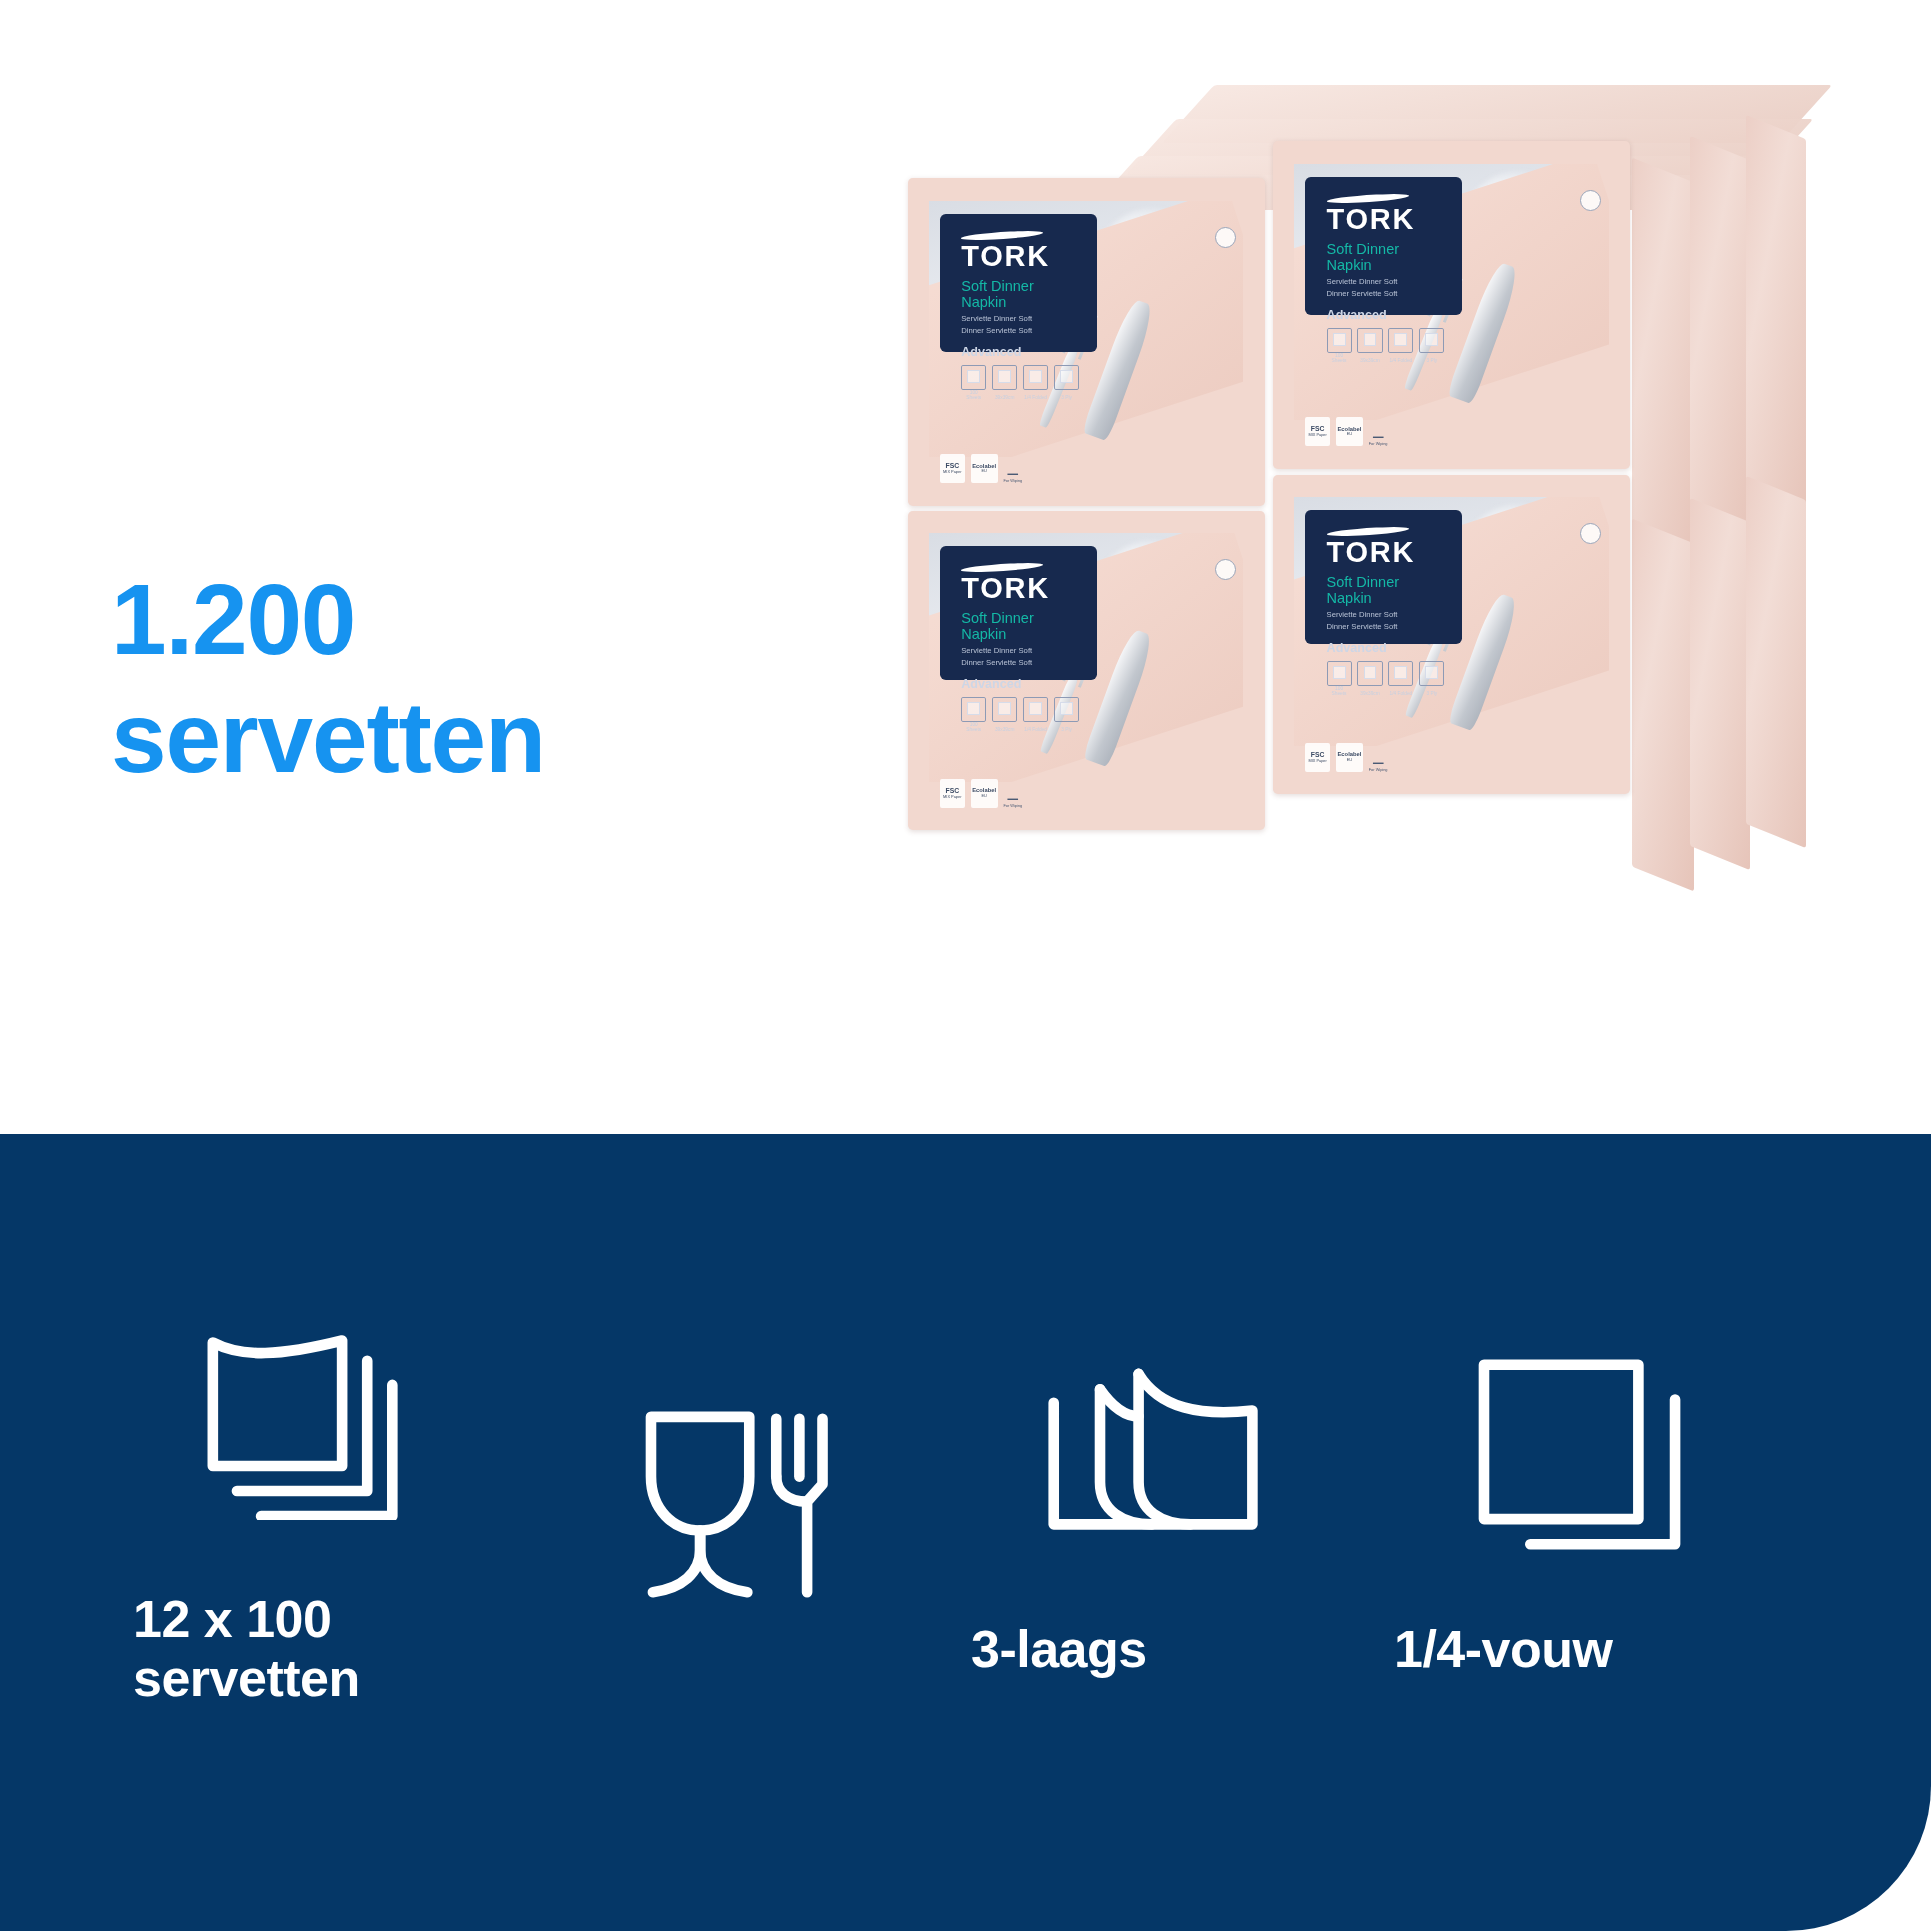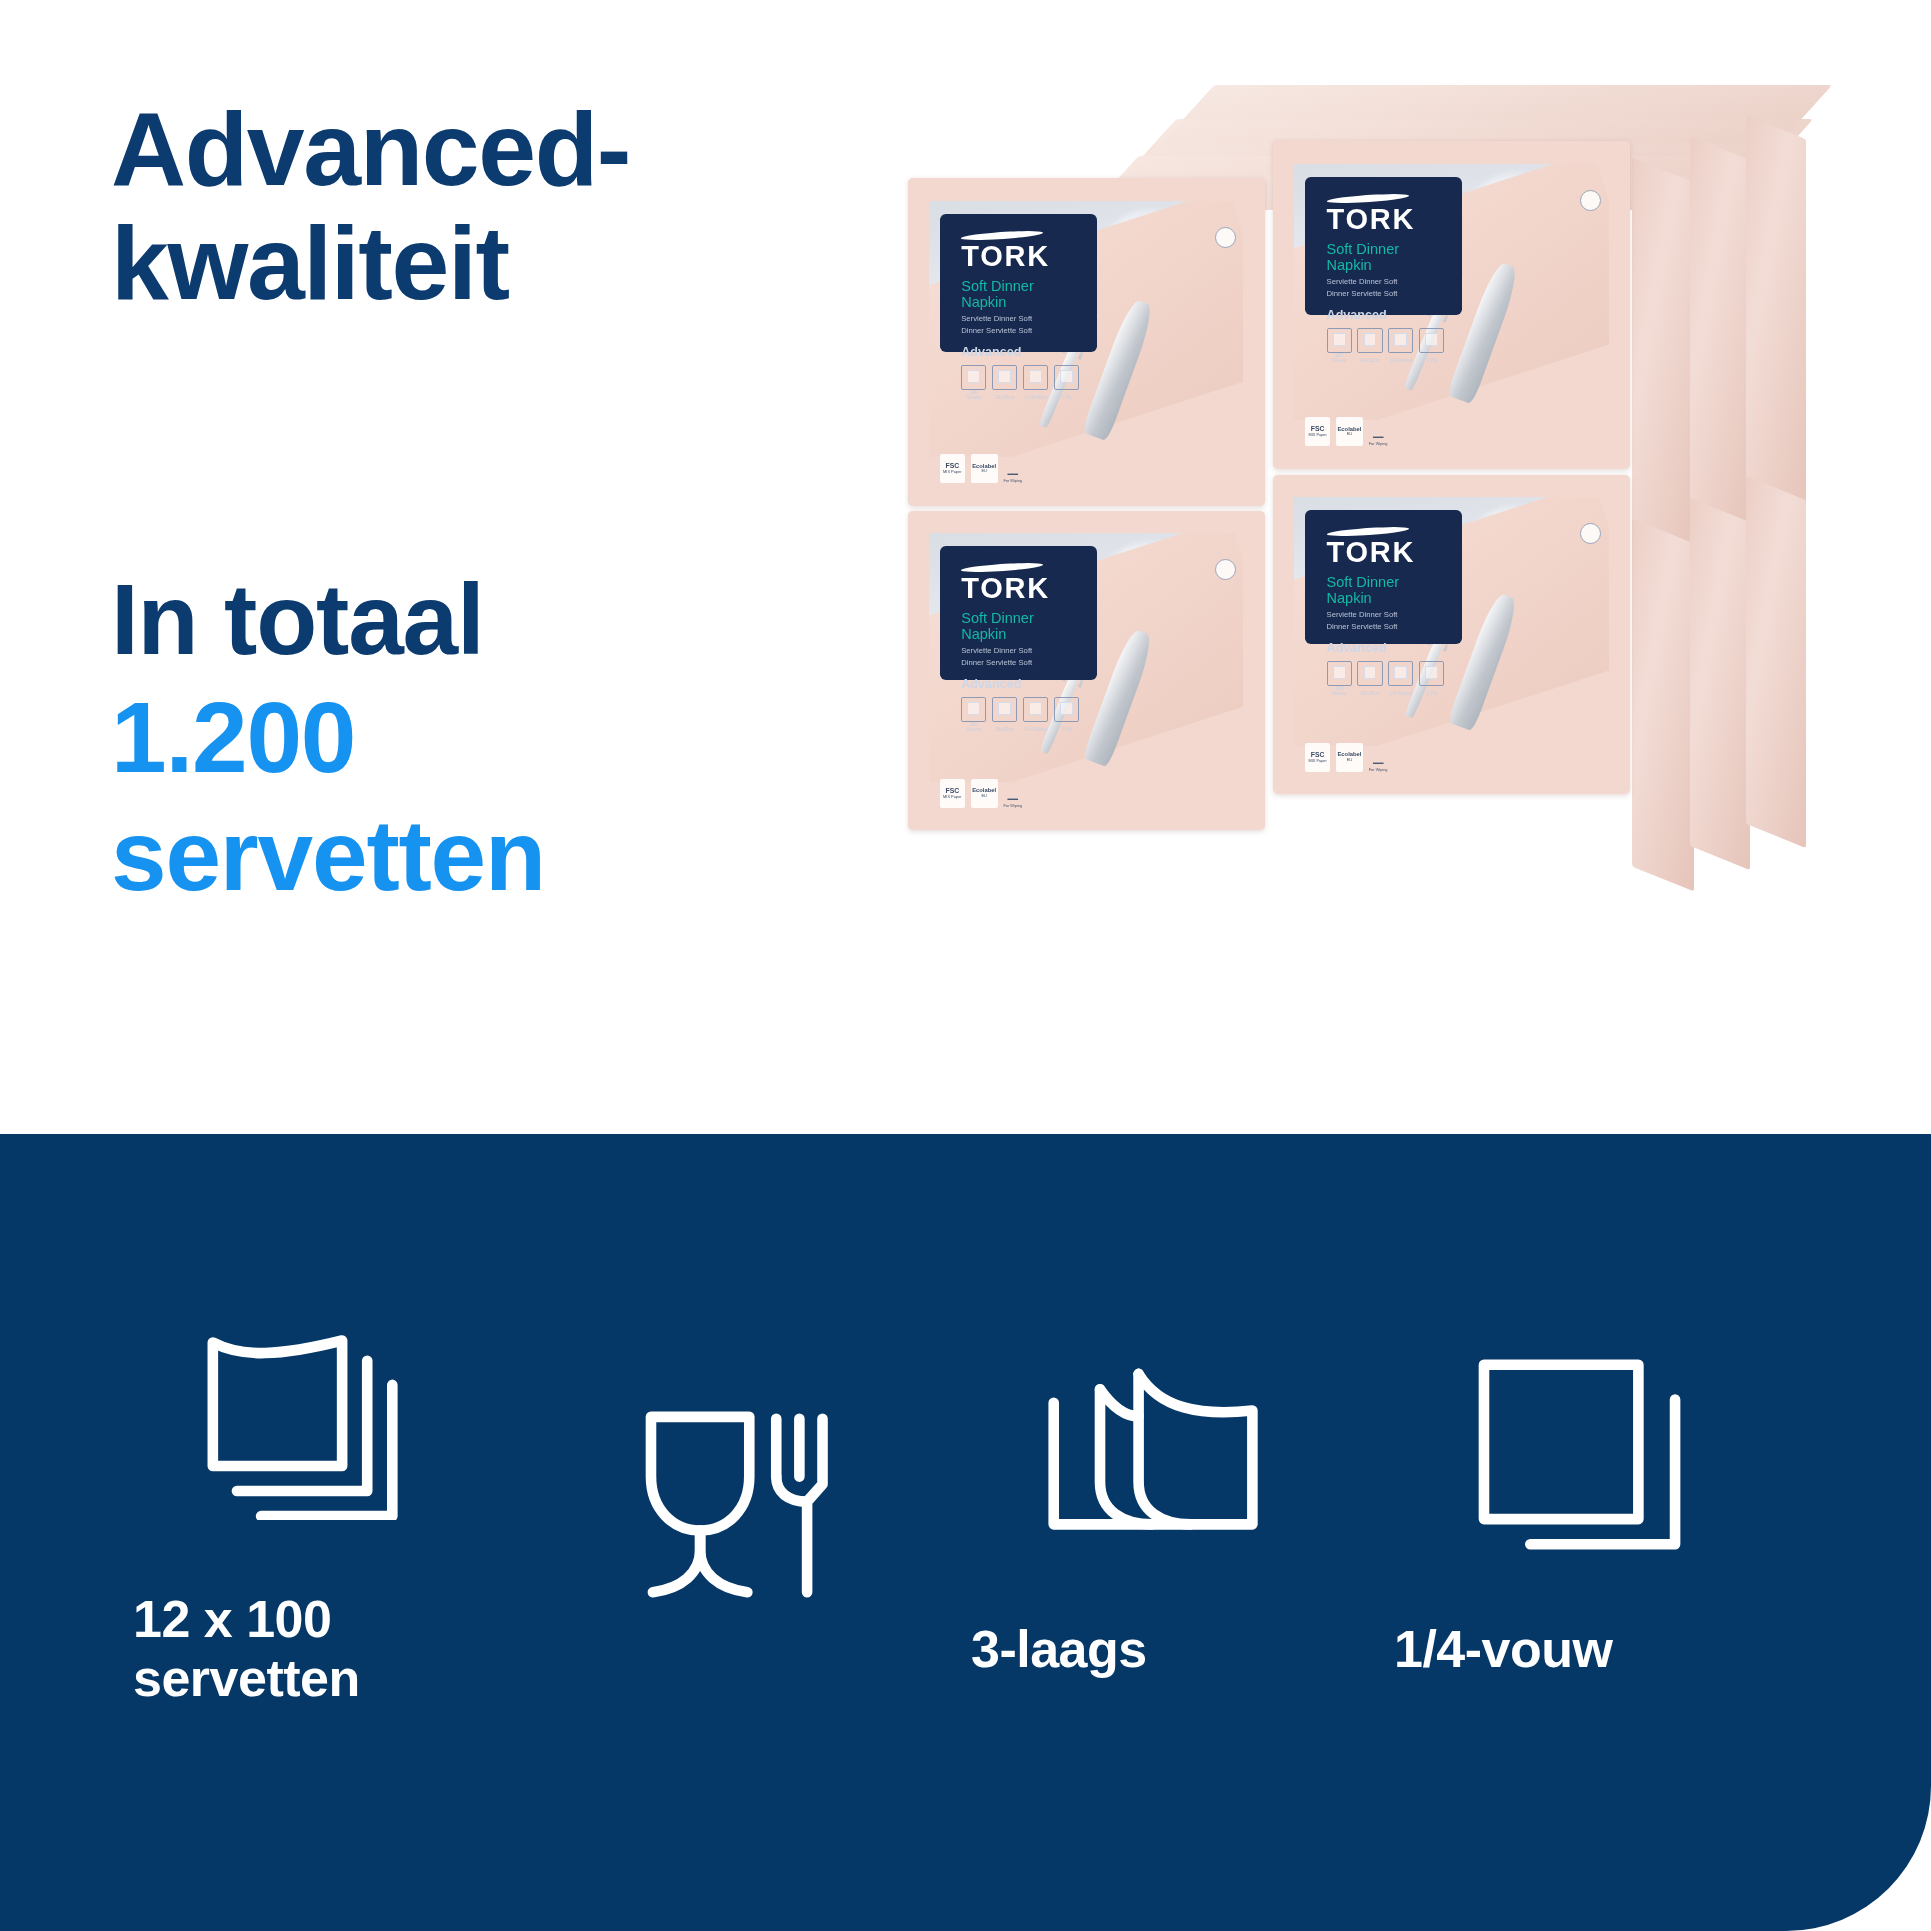--- a/index.html
+++ b/index.html
@@ -269,27 +269,22 @@
   .feature:nth-child(3) .f-label { padding-left: 29px; }
   .feature:nth-child(4) .f-label { padding-left: 27px; }
 </style>
 </head>
 <body>
 
 <div id="page">
 
   <div id="top-section">
 
-    <div id="headline-block">
-      <div class="h-line">Advanced-</div>
-      <div class="h-line">kwaliteit</div>
-    </div>
 
     <div id="subhead-block">
-      <div class="s-line s-navy">In totaal</div>
       <div class="s-line s-blue">1.200</div>
       <div class="s-line s-blue">servetten</div>
     </div>
 
     <div id="product-image">
       <div id="stack-wrap">
 
         <div class="depth-top" style="left:290px; top:7.7px;  width:618px; height:58px; transform: skewX(-42deg); opacity:.95;"></div>
         <div class="depth-top" style="left:253px; top:42px; width:637px; height:56px; transform: skewX(-42deg); opacity:.95;"></div>
         <div class="depth-top" style="left:216px; top:79px; width:657px; height:54px; transform: skewX(-42deg); opacity:.95;"></div>

